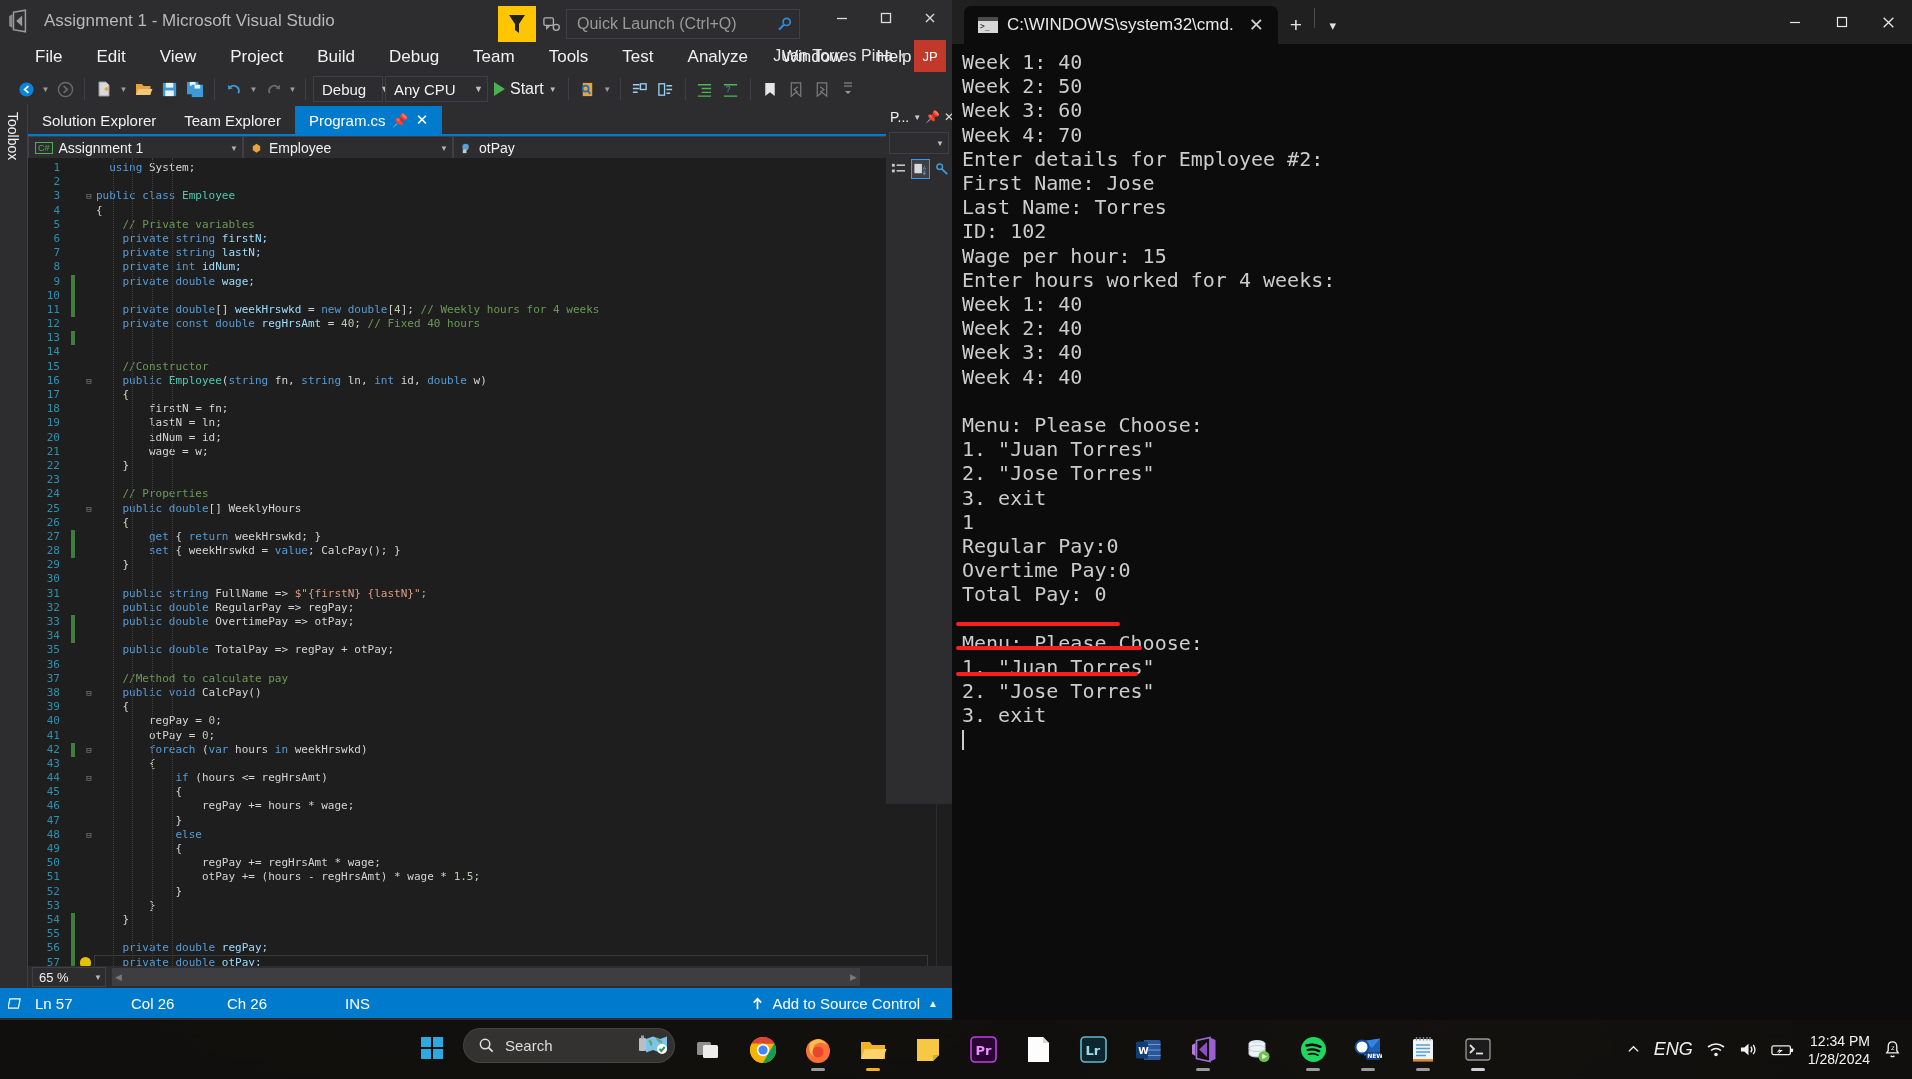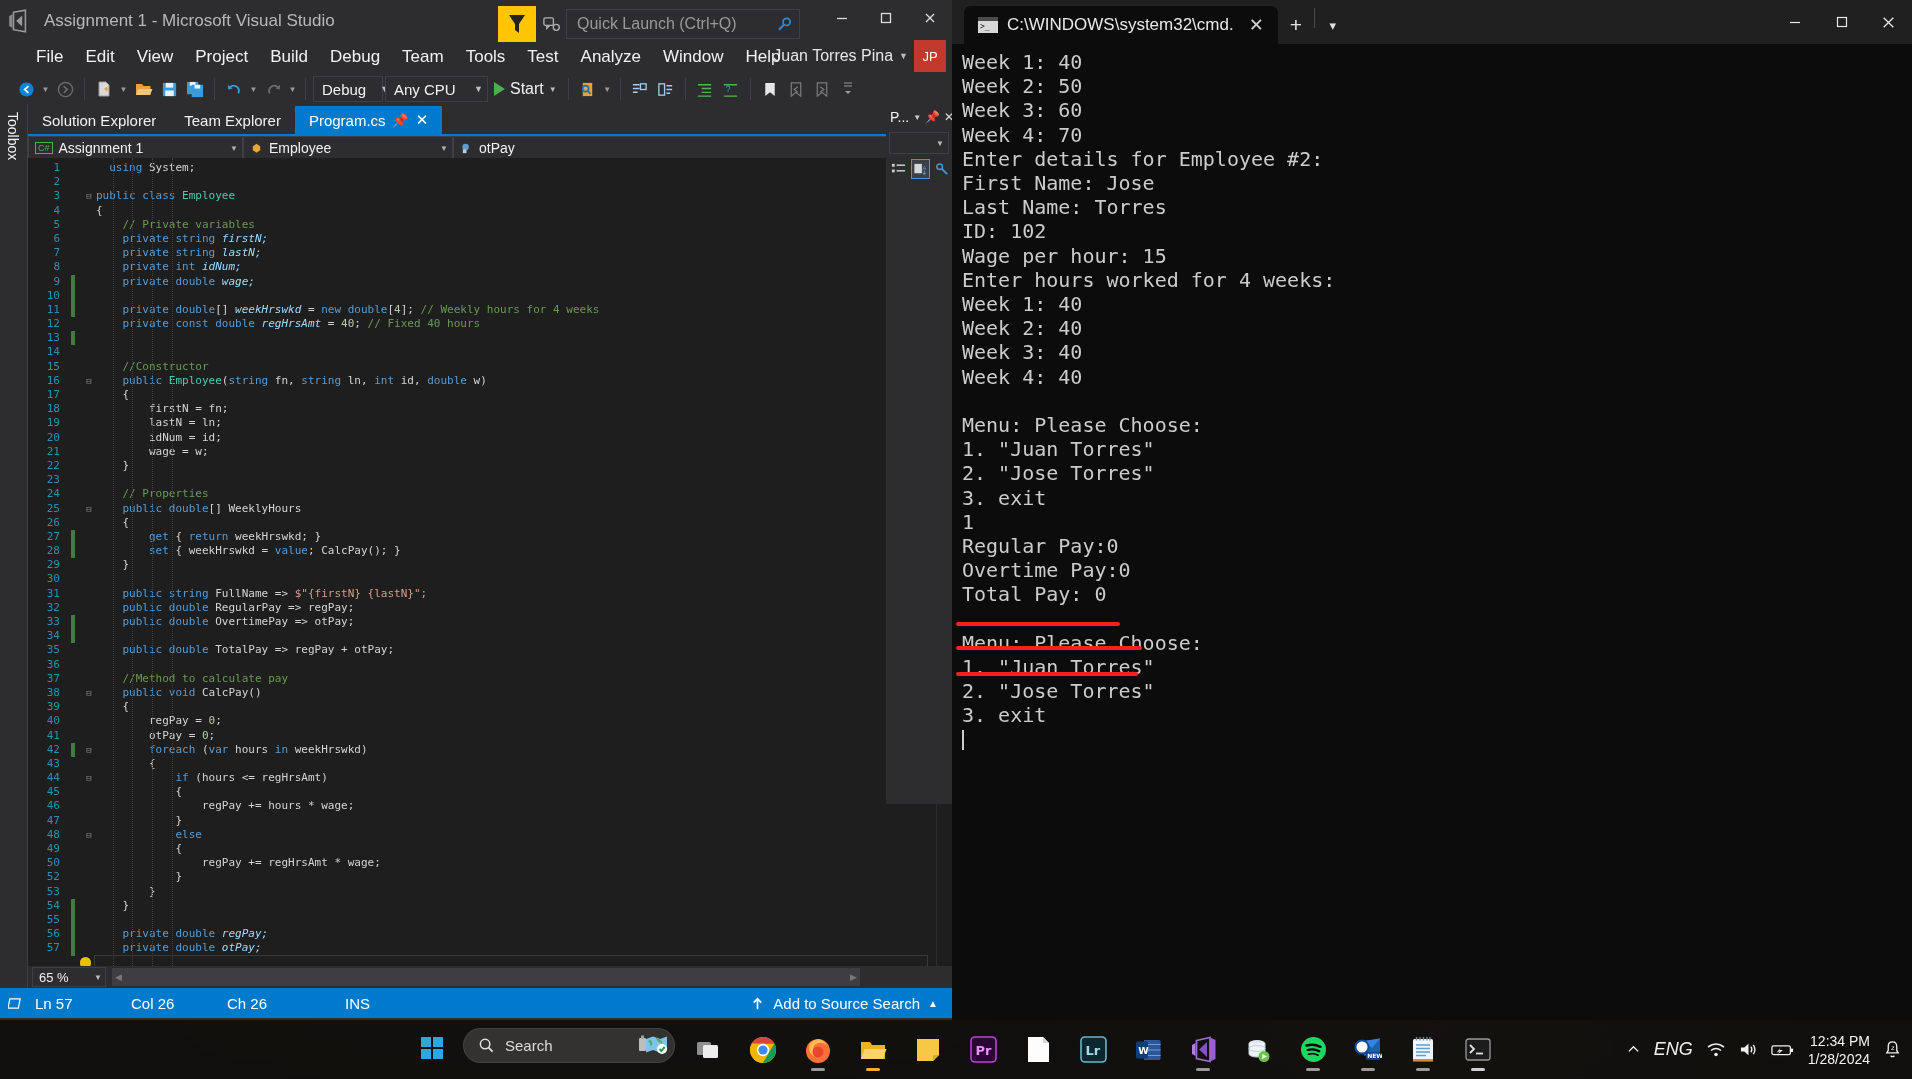--- a/index.html
+++ b/index.html
@@ -64,23 +64,22 @@
     position: absolute; right: 0; top: 0;
     display: flex; height: 42px;
   }
   .vs-win-btn {
     width: 44px; height: 36px;
     display:flex; align-items:center; justify-content:center;
     color: #dcdcdc;
   }
   .vs-menubar {
     height: 30px; display: flex; align-items: center;
-    padding-left: 12px; gap: 0px;
+    padding-left: 24px; gap: 12px;
     position: relative;
-    margin-left: 13px;
   }
   .vs-menu-item {
     font-size: 17px; color: #f1f1f1;
     padding: 3px 11px; white-space: nowrap;
   }
   .vs-account {
     position: absolute; right: 6px; top: -2px;
     display: flex; align-items: center; gap: 6px;
   }
   .vs-account-name { font-size: 16px; color: #e6e6e6; }
@@ -179,21 +178,21 @@
   .glyph-margin { width: 14px; flex-shrink:0; position: relative; }
   .chg-bar { position:absolute; left: 3px; top:0; width: 4px; height: 14.2px; background:#3f7d3f; }
   .fold { width: 14px; flex-shrink:0; color: #8a8a8a; font-size: 9px; text-align:center; line-height:14.2px;}
   .code-text { flex: 1; color: #d4d4d4; }
   .k { color: #569cd6; }
   .t { color: #4ec9b0; }
   .c { color: #6a9955; }
   .s { color: #d69d85; }
   .n { color: #b5cea8; }
   .p { color: #d4d4d4; }
-  .vname { color: #9cdcfe; font-style: italic; }
+  .vname { color: #9cdcfe; }
   .indent-guide {
     position:absolute; top:0; bottom:0; width:1px;
     border-left: 1px dotted #404040;
   }
   .cur-line-box {
     position:absolute; left: 66px; right: 8px;
     height: 14px; border: 1px solid #3a3a3a;
   }
   .bulb {
     position:absolute; width: 11px; height: 11px;
@@ -686,20 +685,21 @@
           <div class="code-line"><span class="ln">41</span><span class="glyph-margin"></span><span class="fold"></span><span class="code-text"><span class="p">        otPay = </span><span class="n">0</span><span class="p">;</span></span></div>
           <div class="code-line"><span class="ln">42</span><span class="glyph-margin"><span class="chg-bar"></span></span><span class="fold">⊟</span><span class="code-text"><span class="p">        </span><span class="k">foreach </span><span class="p">(</span><span class="k">var </span><span class="p">hours </span><span class="k">in </span><span class="p">weekHrswkd)</span></span></div>
           <div class="code-line"><span class="ln">43</span><span class="glyph-margin"></span><span class="fold"></span><span class="code-text"><span class="p">        {</span></span></div>
           <div class="code-line"><span class="ln">44</span><span class="glyph-margin"></span><span class="fold">⊟</span><span class="code-text"><span class="p">            </span><span class="k">if </span><span class="p">(hours &lt;= regHrsAmt)</span></span></div>
           <div class="code-line"><span class="ln">45</span><span class="glyph-margin"></span><span class="fold"></span><span class="code-text"><span class="p">            {</span></span></div>
           <div class="code-line"><span class="ln">46</span><span class="glyph-margin"></span><span class="fold"></span><span class="code-text"><span class="p">                regPay += hours * wage;</span></span></div>
           <div class="code-line"><span class="ln">47</span><span class="glyph-margin"></span><span class="fold"></span><span class="code-text"><span class="p">            }</span></span></div>
           <div class="code-line"><span class="ln">48</span><span class="glyph-margin"></span><span class="fold">⊟</span><span class="code-text"><span class="p">            </span><span class="k">else</span></span></div>
           <div class="code-line"><span class="ln">49</span><span class="glyph-margin"></span><span class="fold"></span><span class="code-text"><span class="p">            {</span></span></div>
           <div class="code-line"><span class="ln">50</span><span class="glyph-margin"></span><span class="fold"></span><span class="code-text"><span class="p">                regPay += regHrsAmt * wage;</span></span></div>
+          <div class="code-line"><span class="ln">51</span><span class="glyph-margin"></span><span class="fold"></span><span class="code-text"><span class="p">                otPay += (hours - regHrsAmt) * wage * </span><span class="n">1.5</span><span class="p">;</span></span></div>
           <div class="code-line"><span class="ln">52</span><span class="glyph-margin"></span><span class="fold"></span><span class="code-text"><span class="p">            }</span></span></div>
           <div class="code-line"><span class="ln">53</span><span class="glyph-margin"></span><span class="fold"></span><span class="code-text"><span class="p">        }</span></span></div>
           <div class="code-line"><span class="ln">54</span><span class="glyph-margin"><span class="chg-bar"></span></span><span class="fold"></span><span class="code-text"><span class="p">    }</span></span></div>
           <div class="code-line"><span class="ln">55</span><span class="glyph-margin"><span class="chg-bar"></span></span><span class="fold"></span><span class="code-text"></span></div>
           <div class="code-line"><span class="ln">56</span><span class="glyph-margin"><span class="chg-bar"></span></span><span class="fold"></span><span class="code-text"><span class="p">    </span><span class="k">private </span><span class="k">double </span><span class="vname">regPay;</span></span></div>
           <div class="code-line"><span class="ln">57</span><span class="glyph-margin"><span class="chg-bar"></span></span><span class="fold"></span><span class="code-text"><span class="p">    </span><span class="k">private </span><span class="k">double </span><span class="vname">otPay;</span></span></div>
         </div>
 
       <div class="vs-scrollbar">
         <div class="sb-arrow">▲</div>
@@ -768,21 +768,21 @@
           </svg>
       </span>
       <span class="sb-item sb-ln">Ln 57</span>
       <span class="sb-item sb-col">Col 26</span>
       <span class="sb-item sb-ch">Ch 26</span>
       <span class="sb-item">INS</span>
       <span class="sb-right">
         <svg width="15" height="15" viewBox="0 0 16 16">
             <path d="M8 14 V3 M4 7 L8 3 L12 7" stroke="#fff" stroke-width="1.8" fill="none"></path>
           </svg>
-        <span>Add to Source Search</span>
+        <span>Add to Source Control</span>
         <span style="font-size:10px;">▲</span>
       </span>
     </div>
   </div>
 
   <div id="cmd-window">
     <div class="cmd-tabbar">
       <div class="cmd-tab">
         <span class="cmd-tab-icon"></span>
         <span>C:\WINDOWS\system32\cmd.</span>

